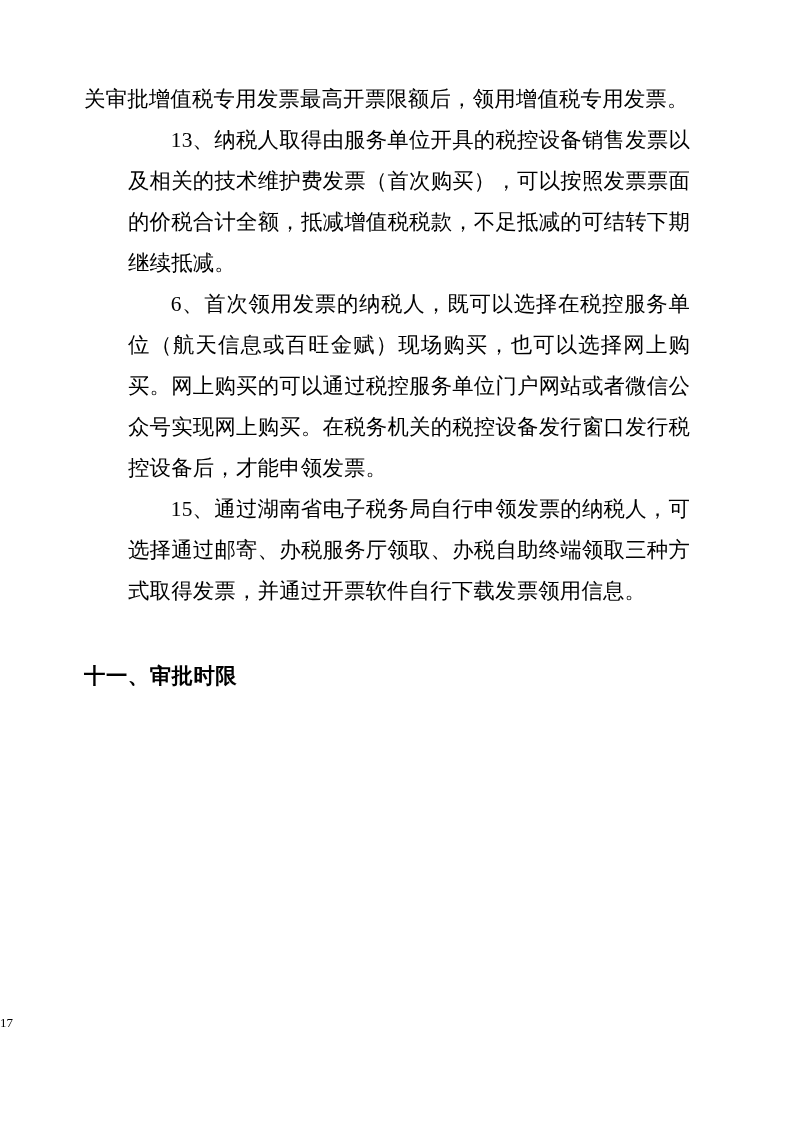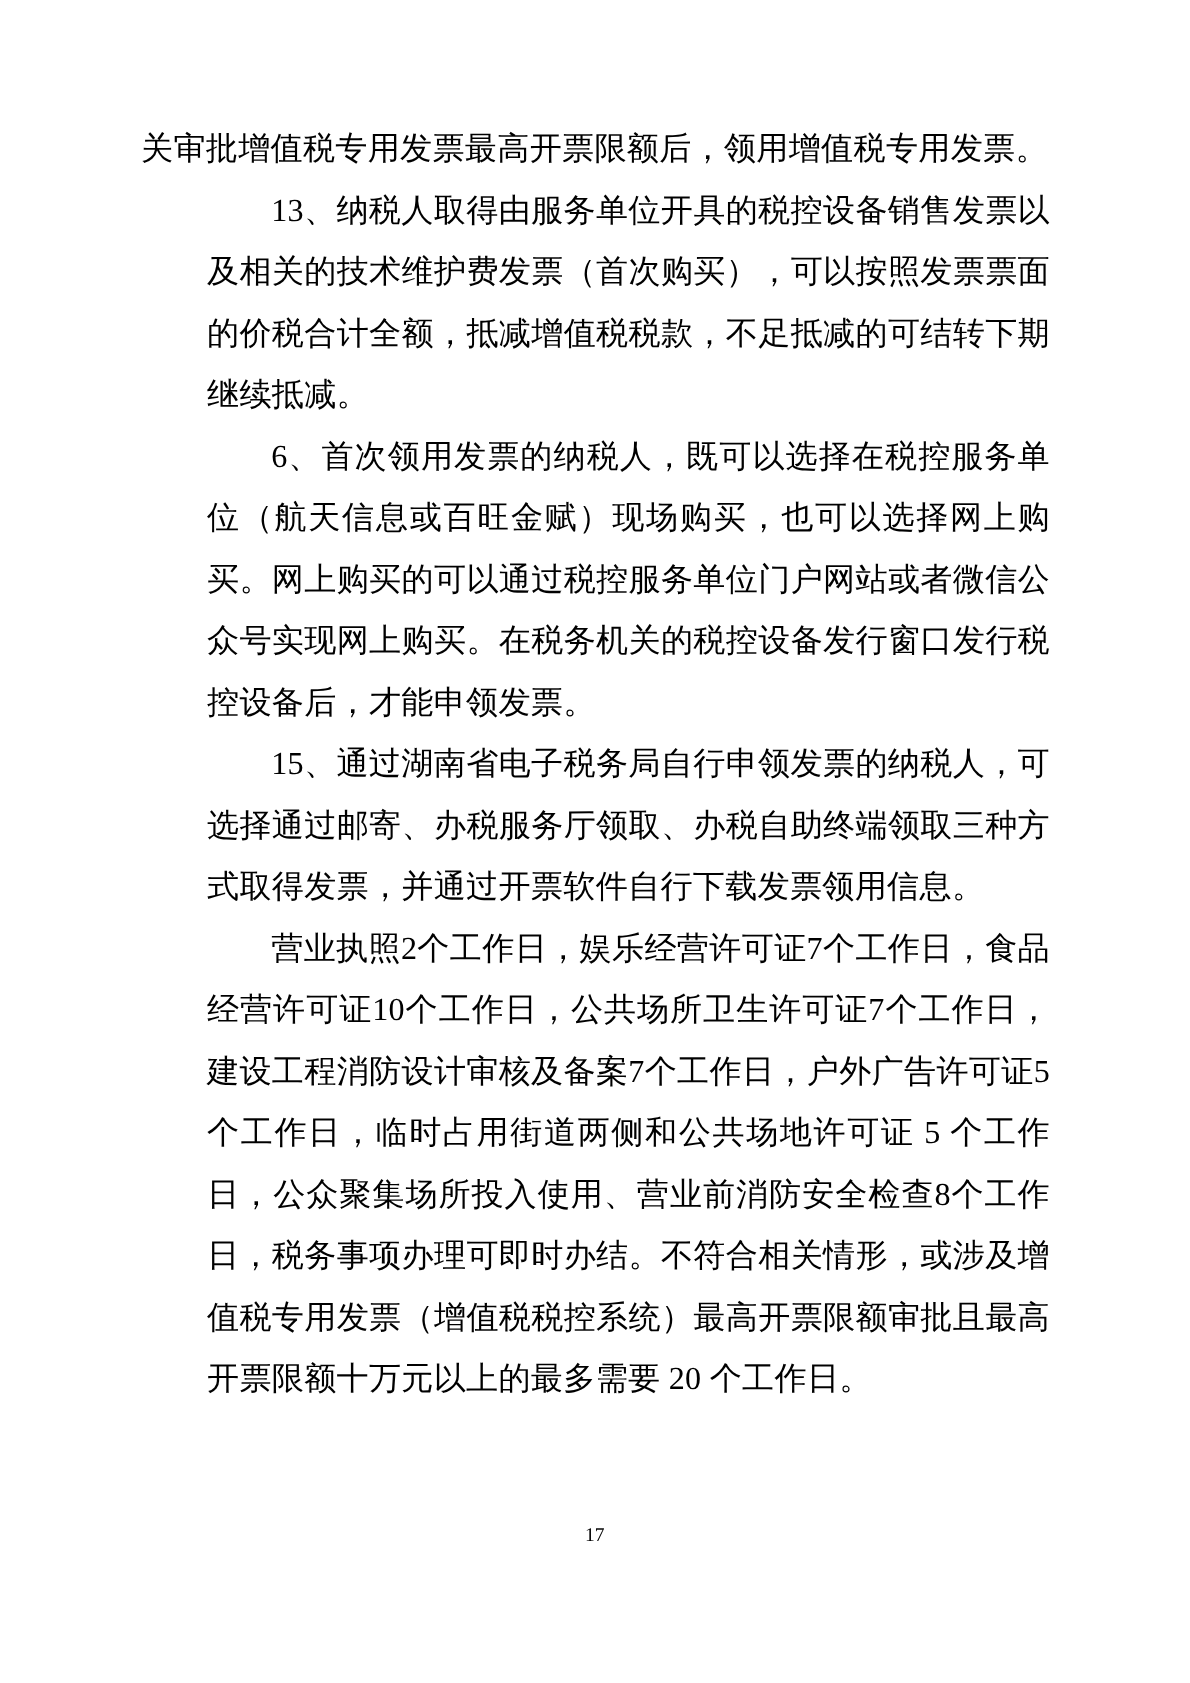--- a/index.html
+++ b/index.html
@@ -12,21 +12,21 @@
     position: relative;
     width: 793px;
     height: 1122px;
     margin: 0 auto;
     background: #ffffff;
     overflow: hidden;
   }
   .content {
     position: absolute;
     top: 79px;
-    left: 94px;
+    left: 84px;
     width: 606px;
   }
   .para {
     font-size: 21.4px;
     line-height: 41px;
     text-align: justify;
     text-justify: inter-ideograph;
     letter-spacing: 0.2px;
     word-break: break-all;
   }
@@ -39,39 +39,39 @@
     font-weight: bold;
     line-height: 41px;
     margin-top: 44px;
     letter-spacing: 0.5px;
   }
   .page-footer {
     position: absolute;
     top: 1014px;
     left: 0;
     width: 793px;
-    text-align: center;
+    text-align: left;
     font-size: 13px;
     line-height: 18px;
   }
 </style>
 </head>
 <body>
 
 <div class="page">
   <div class="content">
 
     <p class="para">关审批增值税专用发票最高开票限额后，领用增值税专用发票。</p>
 
     <p class="para indent">13、纳税人取得由服务单位开具的税控设备销售发票以及相关的技术维护费发票（首次购买），可以按照发票票面的价税合计全额，抵减增值税税款，不足抵减的可结转下期继续抵减。</p>
 
     <p class="para indent">6、首次领用发票的纳税人，既可以选择在税控服务单位（航天信息或百旺金赋）现场购买，也可以选择网上购买。网上购买的可以通过税控服务单位门户网站或者微信公众号实现网上购买。在税务机关的税控设备发行窗口发行税控设备后，才能申领发票。</p>
 
     <p class="para indent">15、通过湖南省电子税务局自行申领发票的纳税人，可选择通过邮寄、办税服务厅领取、办税自助终端领取三种方式取得发票，并通过开票软件自行下载发票领用信息。</p>
 
+    <h2 class="section-heading">十一、审批时限</h2>
 
-    <p class="para indent">营业执照2个工作日，娱乐经营许可证7个工作日，食品经营许可证10个工作日，公共场所卫生许可证7个工作日，建设工程消防设计审核及备案7个工作日，户外广告许可证5个工作日，临时占用街道两侧和公共场地许可证 5 个工作日，公众聚集场所投入使用、营业前消防安全检查8个工作日，税务事项办理可即时办结。不符合相关情形，或涉及增值税专用发票（增值税税控系统）最高开票限额审批且最高开票限额十万元以上的最多需要 20 个工作日。</p>
 
 
   </div>
 
   <div class="page-footer">17</div>
 </div>
 
 </body></html>

